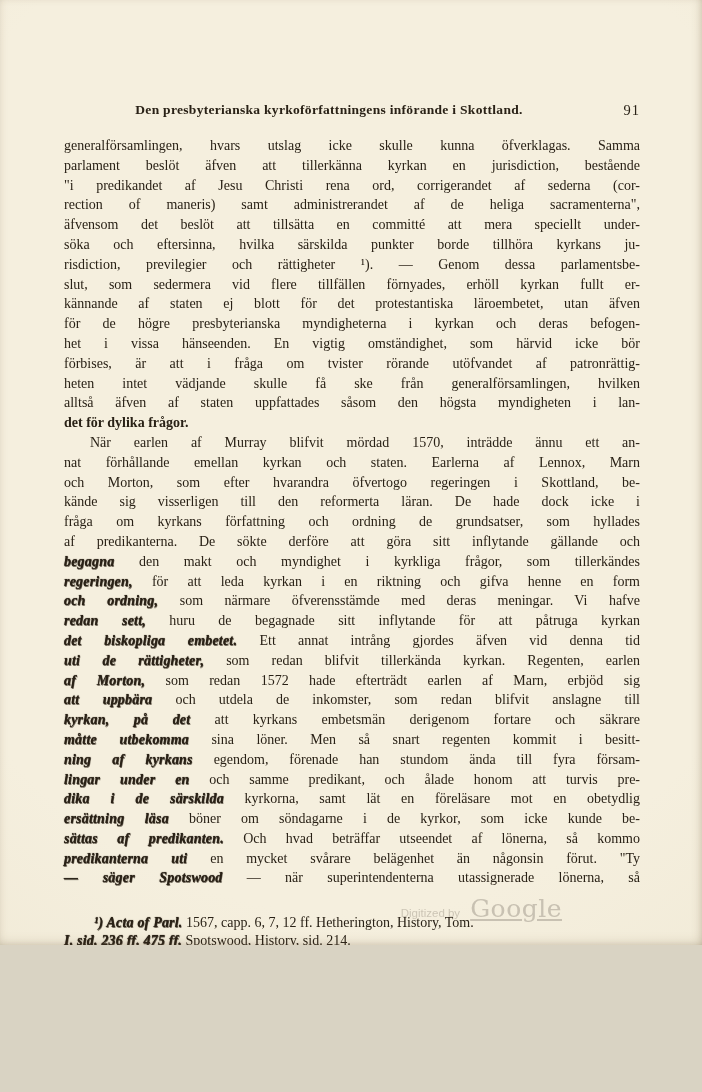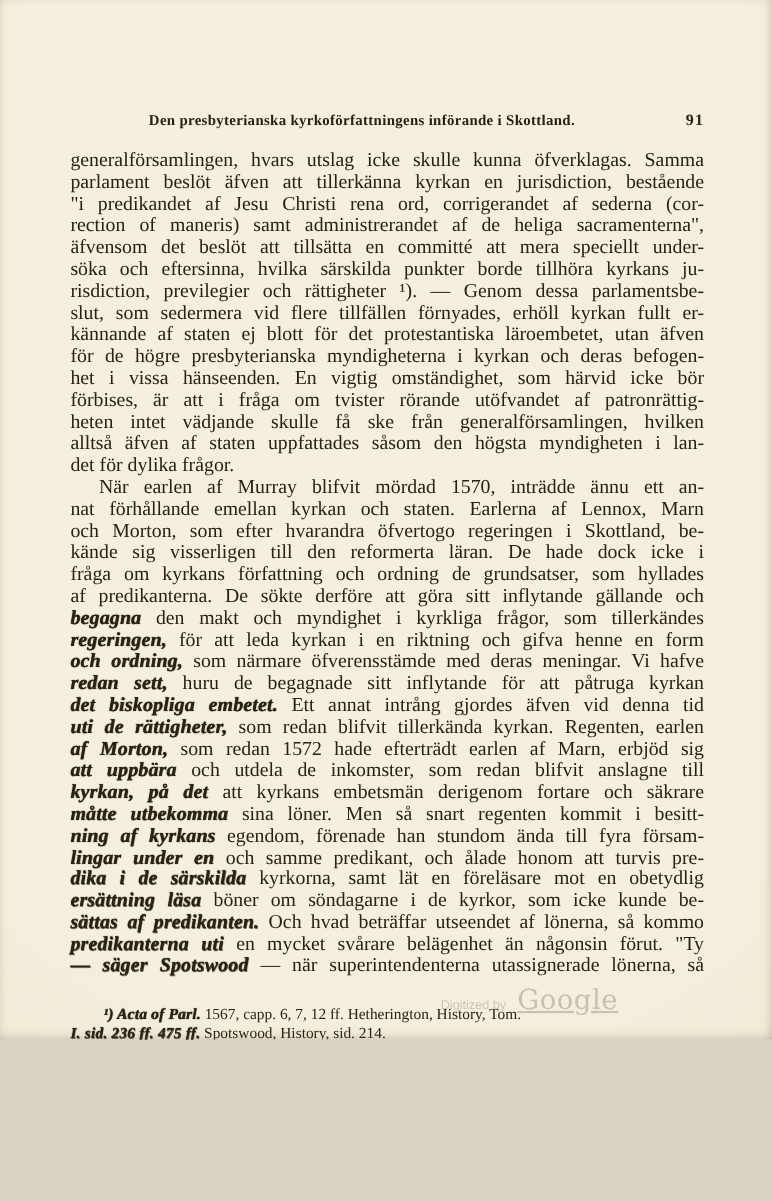--- a/index.html
+++ b/index.html
@@ -24,26 +24,26 @@
     content:""; position:absolute; inset:0; pointer-events:none;
     box-shadow: inset -5px 0 12px -7px rgba(110,90,60,.45),
                 inset 0 -7px 14px -9px rgba(110,90,60,.35),
                 inset 5px 0 12px -9px rgba(110,90,60,.22);
   }
 
   .content{ position:relative; padding:102px 62px 0 64px; }
 
   .header{ position:relative; text-align:center; font-size:13.5px; font-weight:bold; letter-spacing:.3px; padding-right:46px; }
   .header-title{ display:inline-block; }
-  .page-number{ position:absolute; right:0; top:0; font-weight:bold; font-size:14.5px; letter-spacing:1px; }
+  .page-number{ position:absolute; right:0; top:0; font-weight:normal; font-size:14.5px; letter-spacing:1px; }
 
-  .body-text{ margin-top:18px; font-size:18px; line-height:19.8px; }
+  .body-text{ margin-top:18px; font-size:14px; line-height:19.8px; }
   .para{ margin:0; }
   .line{ text-align:justify; text-align-last:justify; }
-  .line.last{ text-align-last:left; }
+  .line.last{ text-align-last:left;font-weight:bold; }
   .line.indent{ text-indent:26px; }
 
   .smudge{
     font-weight:bold;
     text-shadow:0 0 1px rgba(30,20,10,.85), .5px .5px .6px rgba(30,20,10,.55);
     letter-spacing:.2px;
     font-style:italic;
   }
 
   .footnote{ margin-top:26px; font-size:14px; line-height:17.5px; }

